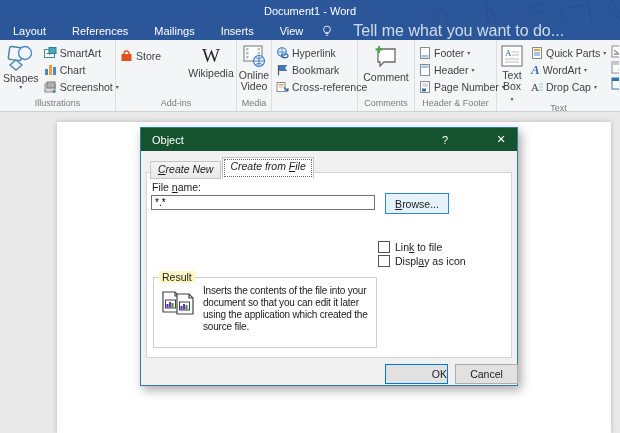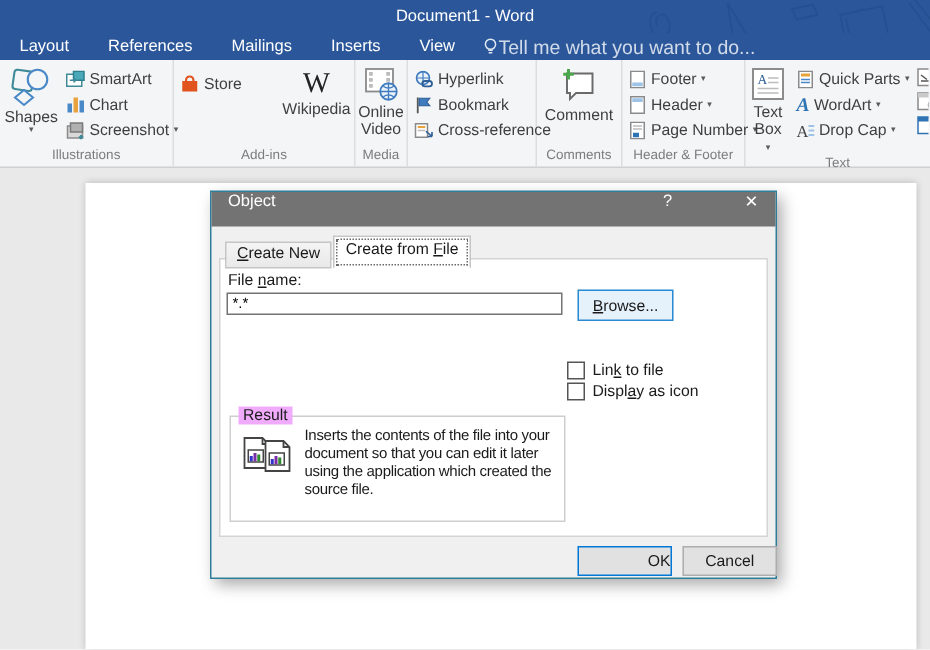--- a/index.html
+++ b/index.html
@@ -7,57 +7,57 @@
        font-family:"Liberation Sans", sans-serif;background:#e9e9e9;
        -webkit-font-smoothing:antialiased;}
   .abs{position:absolute;}
   
   .titlebar{left:0;top:0;width:620px;height:22px;background:#2b579a;color:#fff;}
   .title-text{width:100%;text-align:center;font-size:11px;line-height:22px;color:#fff;}
   .doodles{right:0;top:0;pointer-events:none;}
   
   .tabrow{left:0;top:22px;width:620px;height:18px;background:#2b579a;display:flex;align-items:center;padding-left:0;}
   .rtab{color:#fff;font-size:11px;padding:0 13px;line-height:18px;cursor:default;}
-  .tellme{display:flex;align-items:center;gap:0;color:rgba(255,255,255,.78);font-size:13px;margin-left:6px;}
+  .tellme{display:flex;align-items:center;gap:21px;color:rgba(255,255,255,.78);font-size:16px;margin-left:6px;}
   
   .ribbon{left:0;top:40px;width:620px;height:71px;background:#f4f5f6;border-bottom:1px solid #cfd0d2;display:flex;}
   .rgroup{position:relative;display:flex;flex-direction:column;border-right:1px solid #dcdddf;box-sizing:border-box;}
   .gcontent{flex:1;display:flex;align-items:flex-start;padding:2px 1px 0 1px;}
   .glabel{height:13px;text-align:center;font-size:9px;color:#7c7c7c;line-height:11px;}
   .srow{display:flex;align-items:center;gap:3px;height:17px;padding:0 3px;font-size:10.5px;color:#3f3f3f;white-space:nowrap;}
   .scol{display:flex;flex-direction:column;justify-content:flex-start;padding-top:2px;}
   .bigbtn{display:flex;flex-direction:column;align-items:center;font-size:10.5px;color:#3f3f3f;padding:2px 2px 0 2px;line-height:11px;text-align:center;}
   .bigbtn .lbl{margin-top:2px;}
   .dd{font-size:6px;color:#5a5a5a;line-height:6px;}
   .clipped-left{width:17px;overflow:hidden;position:relative;}
   .clipped-right{width:20px;overflow:hidden;display:flex;flex-direction:column;gap:3px;padding-top:3px;}
   
   .docarea{left:0;top:112px;width:620px;height:321px;background:#e9e9e9;}
   .page{left:57px;top:122px;width:554px;height:311px;background:#fff;box-shadow:0 0 5px rgba(0,0,0,.22);}
   
   .dialog{left:140px;top:127px;width:376px;height:257px;background:#f0f0f0;border:1px solid #2e7e99;
           box-shadow:3px 4px 10px rgba(0,0,0,.35);z-index:10;}
-  .dlg-title{height:23px;background:#737373;color:#fff;display:flex;font-size:11px;gap:24px;}
+  .dlg-title{height:23px;background:#14532d;color:#fff;display:flex;align-items:center;font-size:11px;gap:24px;}
   .dlg-title .ttl{flex:1;padding-left:11px;}
   .dlg-btn{width:32px;text-align:center;font-size:11px;color:#fff;cursor:default;}
-  .dlg-tabs{position:absolute;left:9px;top:29px;display:flex;align-items:flex-end;z-index:3;font-size:10.5px;color:#1a1a1a;}
+  .dlg-tabs{position:absolute;left:9px;top:29px;display:flex;align-items:flex-end;z-index:3;font-size:10.5px;color:#1a1a1a;font-style:italic;}
   .dtab{background:linear-gradient(#f4f4f4,#e9e9e9);border:1px solid #c5c5c5;padding:2px 7px 2px 7px;margin-right:1px;height:12px;line-height:11px;}
   .dtab.active{background:#fff;border-bottom-color:#fff;height:14px;padding:3px 7px;outline:1px dotted #6a6a6a;outline-offset:-3px;}
   .dlg-panel{position:absolute;left:5px;top:44px;width:364px;height:184px;background:#fff;border:1px solid #d4d4d4;z-index:2;}
   .mn{text-decoration:underline;}
   .lbl11{font-size:10.5px;color:#1a1a1a;}
   .filelabel{position:absolute;left:5px;top:8px;}
   .fileinput{position:absolute;left:4px;top:22px;width:216px;height:13px;border:1px solid #737373;background:#fff;
              font-family:"Liberation Sans",sans-serif;font-size:10px;padding:0 3px;}
   .browse{position:absolute;left:238px;top:20px;width:62px;height:19px;background:#e5f1fb;border:1px solid #2a8ad4;
           font-size:10.5px;color:#1a1a1a;display:flex;align-items:center;justify-content:center;}
   .chkrow{position:absolute;display:flex;align-items:center;gap:5px;}
   .chk{width:10px;height:10px;background:#fff;border:1px solid #555;display:inline-block;}
   .result-box{position:absolute;left:6px;top:104px;width:222px;height:69px;border:1px solid #cecece;}
-  .result-legend{position:absolute;left:5px;top:-7px;background:#f0abfc;padding:0 3px;font-size:10.5px;color:#1a1a1a;}
+  .result-legend{position:absolute;left:5px;top:-7px;background:#fef9c3;padding:0 3px;font-size:10.5px;color:#1a1a1a;}
   .result-icon{position:absolute;left:7px;top:10px;}
   .result-text{position:absolute;left:49px;top:7px;width:168px;font-size:10px;line-height:12px;color:#1a1a1a;letter-spacing:-0.2px;}
   .btn{position:absolute;width:61px;height:18px;background:#e1e1e1;border:1px solid #adadad;font-size:10.5px;color:#1a1a1a;
        display:flex;align-items:center;justify-content:center;}
   .btn.default{border:1px solid #0078d7;justify-content:flex-end;}
   .wiki-w{font-family:"Liberation Serif",serif;font-size:19px;line-height:20px;color:#222;}
   .wordart-a{font-family:"Liberation Serif",serif;font-style:italic;font-weight:bold;font-size:13px;color:#2e74b5;line-height:12px;}
   svg{display:block;}
 </style>
 </head>

